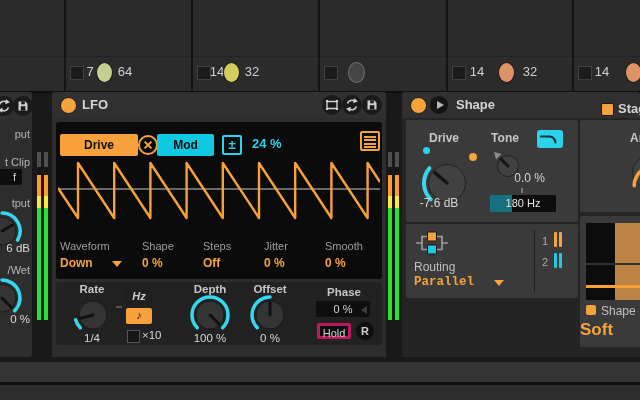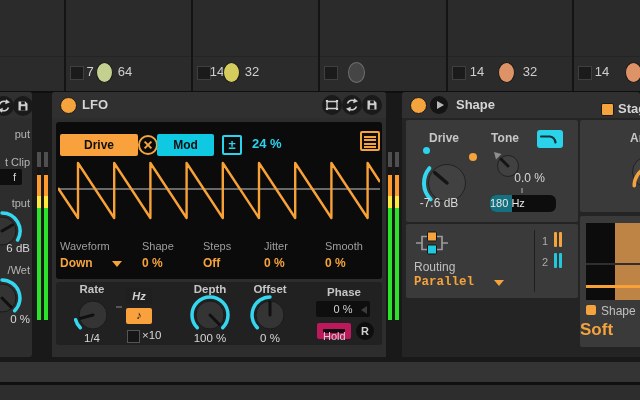--- a/index.html
+++ b/index.html
@@ -36,21 +36,21 @@
   .plabel{font-size:11px;color:#9e9e9e;white-space:nowrap;}
   .pval{font-size:12px;font-weight:700;color:#f5a33c;white-space:nowrap;}
   .klabel{font-size:11.5px;font-weight:700;color:#c6c6c6;text-align:center;white-space:nowrap;}
   .kval{font-size:11.5px;color:#d6d6d6;text-align:center;white-space:nowrap;}
   .cyantext{color:#2ad4ee;}
   .tri-down{width:0;height:0;border-left:5px solid transparent;border-right:5px solid transparent;border-top:6px solid #f5a33c;}
   .smallbtn{background:#1f1f1f;border-radius:2px;color:#cfcfcf;font-size:11px;font-weight:700;text-align:center;}
   .valbox{background:#0e0e0e;border-radius:2px;color:#d0d0d0;font-size:11px;text-align:center;}
   .checkbox{width:11px;height:11px;background:#161616;border:1px solid #555;}
   .lfo-facepanel{background:#212121;border-radius:3px;}
-  .freqbox{background:#0d0d0d;color:#e8e8e8;font-size:11px;line-height:17px;overflow:hidden;border-radius:6px;}
+  .freqbox{background:#0d0d0d;color:#e8e8e8;font-size:11px;text-align:center;line-height:17px;overflow:hidden;border-radius:1px;}
   .fillteal{position:absolute;left:0;top:0;bottom:0;background:#15717f;}
   .bars2 b{position:absolute;top:0;width:3px;height:15px;border-radius:1px;display:block;}
 </style>
 </head>
 <body>
 
 <div id="root">
 
   <div class="abs session">
     <div class="abs hseam"></div>
@@ -226,21 +226,21 @@
         <path d="M7.3,32.7 A18,18 0 0 1 20,2" stroke="#35d7f0" stroke-width="3.5" fill="none" stroke-linecap="round"></path>
         <line x1="20" y1="20" x2="20" y2="7" stroke="#101010" stroke-width="3" stroke-linecap="round"></line>
       </svg>
       <div class="abs kval" style="left:186px;top:50px;width:56px;">0 %</div>
 
       <div class="abs klabel" style="left:260px;top:4px;width:56px;">Phase</div>
       <div class="abs valbox" style="left:260px;top:19px;width:54px;height:16px;line-height:16px;">
         <span>0 %</span>
         <div class="abs" style="right:3px;top:4.5px;width:0;height:0;border-top:4px solid transparent;border-bottom:4px solid transparent;border-right:6px solid #3c3c3c;"></div>
       </div>
-      <div class="abs valbox" style="left:261px;top:41px;width:34px;height:16px;line-height:15px;border:6px solid #be185d;box-sizing:border-box;">Hold</div>
+      <div class="abs valbox" style="left:261px;top:41px;width:34px;height:16px;line-height:15px;border:3px solid #be185d;box-sizing:border-box;">Hold</div>
       <div class="abs valbox" style="left:300px;top:40px;width:18px;height:18px;line-height:18px;border-radius:50%;font-weight:700;">R</div>
     </div>
   </div>
 
   <div class="abs device" style="left:402px;top:92px;width:238px;height:265px;background:#242424;">
     <div class="abs titlebar">
       <div class="abs led" style="left:8px;top:5px;"></div>
       <div class="abs" style="left:28px;top:4px;width:18px;height:18px;border-radius:50%;background:#141414;">
         <div style="position:absolute;left:7px;top:4.5px;width:0;height:0;border-top:4.5px solid transparent;border-bottom:4.5px solid transparent;border-left:7px solid #b8b8b8;"></div>
       </div>

